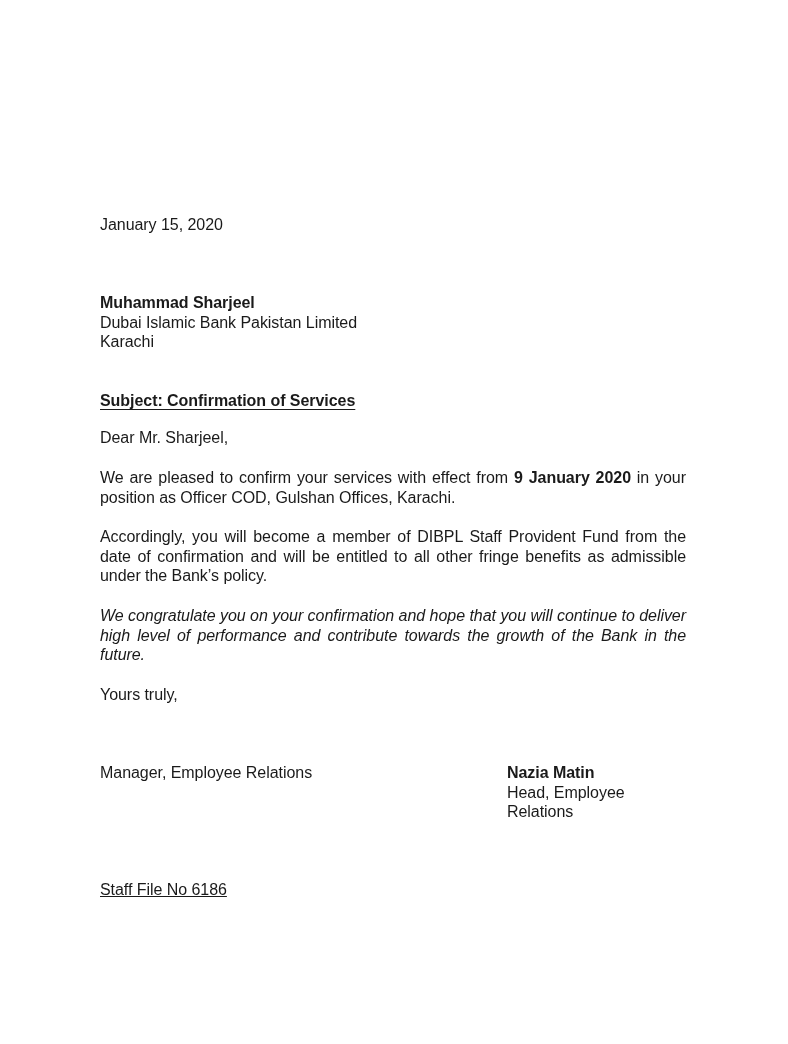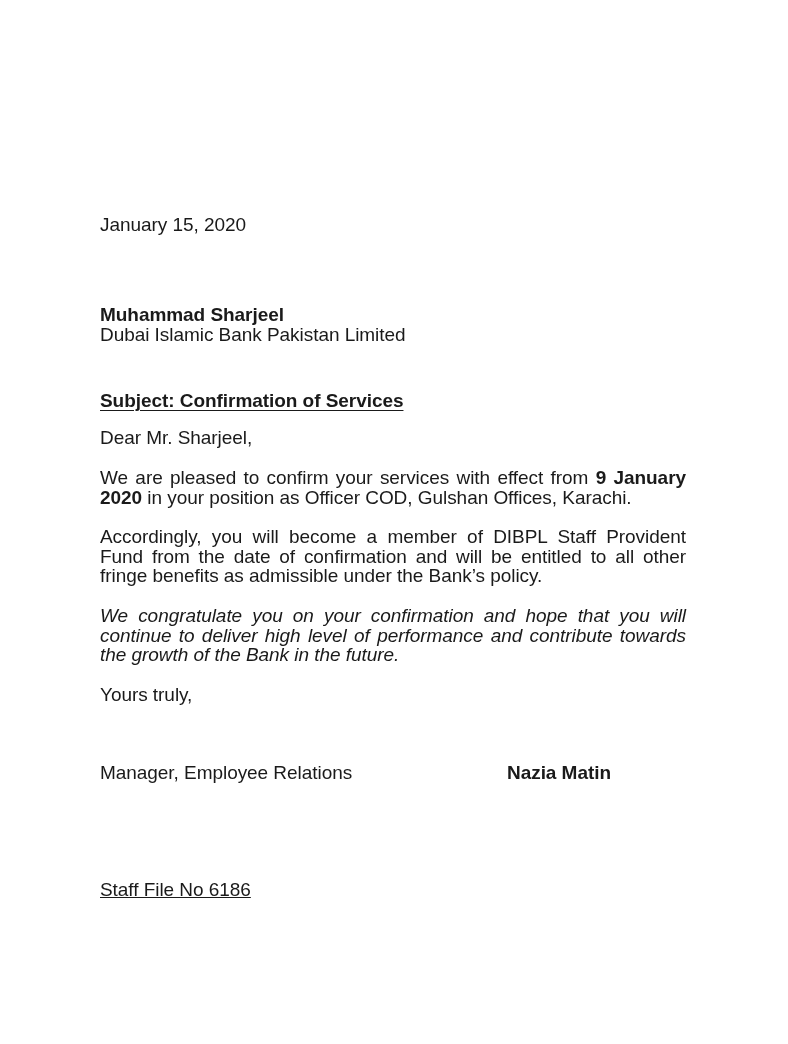--- a/index.html
+++ b/index.html
@@ -18,40 +18,40 @@
     color: #1a1a1a;
     -webkit-font-smoothing: antialiased;
   }
   .body-block {
     position: absolute;
     left: 100px;
     top: 0;
     width: 586px;
   }
   .line {
-    font-size: 19px;
+    font-size: 16px;
     line-height: 19.6px;
     letter-spacing: -0.05px;
   }
   .bold { font-weight: bold; }
 
   
   .date-line {
     position: absolute;
     left: 0;
     top: 215px;
   }
 
   
   .recipient {
     position: absolute;
     left: 0;
     top: 293px;
   }
-  .recipient .name { font-weight: bold; margin-top: 12px; }
+  .recipient .name { font-weight: bold; }
 
   
   .subject {
     position: absolute;
     left: 0;
     top: 391px;
     font-weight: bold;
   }
   .subject .underlined {
     text-decoration: underline;
@@ -115,20 +115,21 @@
 <body>
 
 <div class="page">
   <div class="body-block">
 
     <div class="date-line line">January 15, 2020</div>
 
     <div class="recipient">
       <div class="line name">Muhammad  Sharjeel</div>
       <div class="line">Dubai Islamic Bank Pakistan Limited</div>
+      <div class="line">Karachi</div>
     </div>
 
     <div class="subject line">
       <span class="underlined">Subject: Confirmation of Services </span>
     </div>
 
     <div class="salutation line">Dear Mr. Sharjeel,</div>
 
     <div class="para p1 line">
       <span>We are pleased to confirm your services with effect from </span><span class="bold">9 January 2020</span><span> in your position as Officer COD, Gulshan Offices, Karachi.</span>
@@ -139,19 +140,20 @@
     <div class="para p3 line">We congratulate you on your confirmation and hope that you will continue to deliver high level of performance and contribute towards the growth of the Bank in the future.</div>
 
     <div class="closing line">Yours truly,</div>
 
     <div class="signatures">
       <div class="sig-col left">
         <div class="line">Manager, Employee Relations</div>
       </div>
       <div class="sig-col right">
         <div class="line sig-name">Nazia Matin</div>
+        <div class="line">Head, Employee Relations</div>
       </div>
     </div>
 
     <div class="footer-ref line">Staff File No 6186</div>
 
   </div>
 </div>
 
 </body></html>

